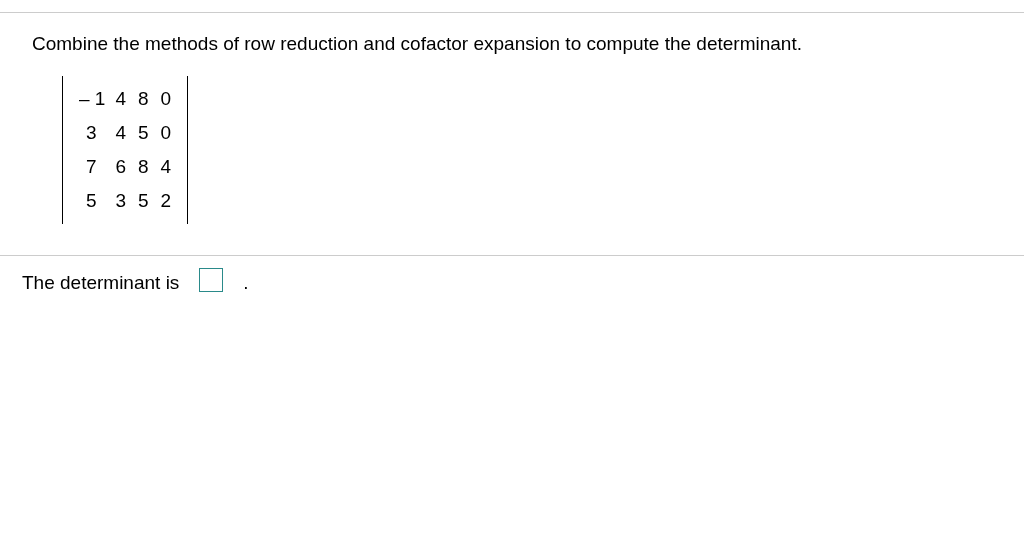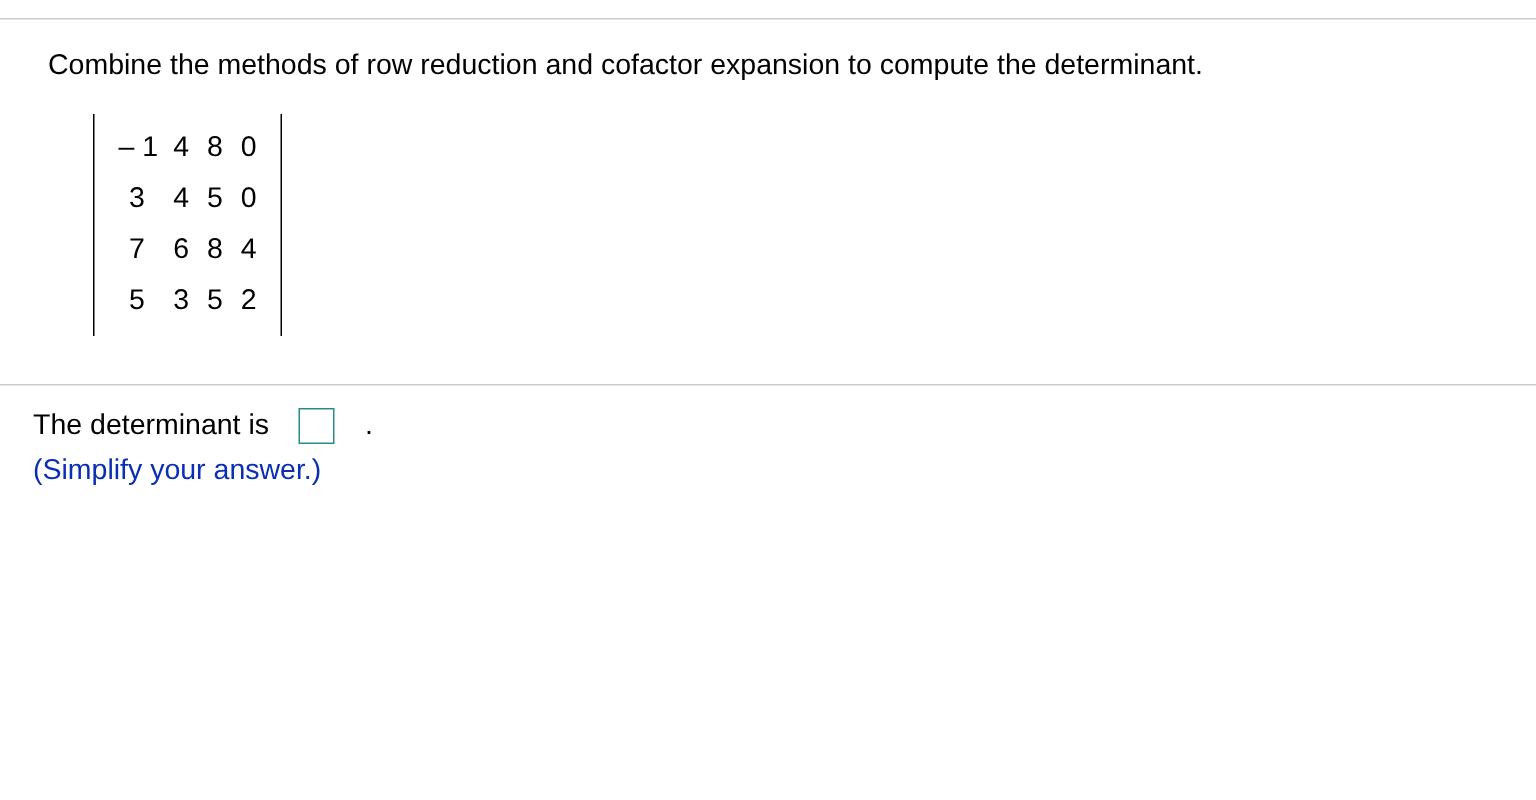--- a/index.html
+++ b/index.html
@@ -52,21 +52,20 @@
     }
     .mid-rule {
       border-top: 1px solid #ccc;
     }
     .answer-section {
       padding: 12px 22px 0 22px;
       line-height: 1.6;
     }
     .answer-line {
       display: flex;
-      align-items: center;
       gap: 20px;
       flex-wrap: wrap;
     }
     .answer-input {
       width: 24px;
       height: 24px;
       border: 1.5px solid #2a8a8a;
       background: #fff;
       font-size: 15px;
       text-align: center;
@@ -122,14 +121,13 @@
 </div>
 
 <div class="mid-rule"></div>
 
 <div class="answer-section">
   <div class="answer-line">
     <span>The determinant is </span>
     <input type="text" class="answer-input" style="">
     <span>.</span>
   </div>
-  <div class="hint">(Simplify your answer.)</div>
 </div>
 
 </body></html>

